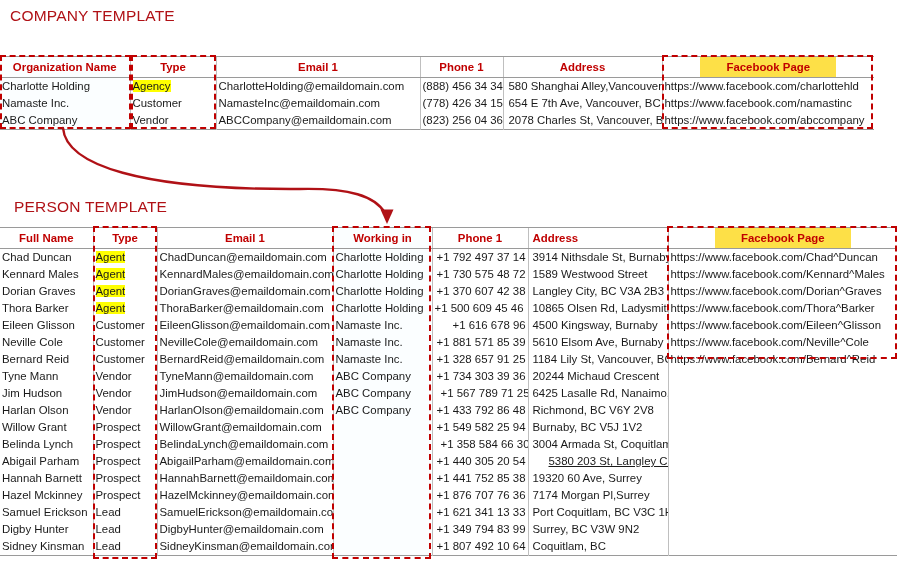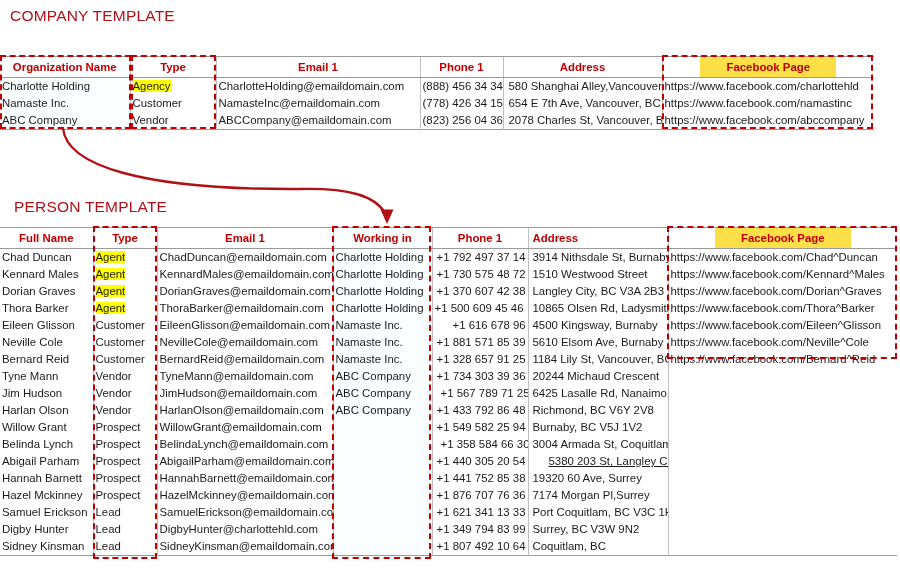--- a/index.html
+++ b/index.html
@@ -182,21 +182,21 @@
           <td class="vsep" style="padding-left:4px;">+1 792 497 37 14</td>
           <td class="vsep" style="padding-left:4px;">3914 Nithsdale St, Burnaby</td>
           <td class="vsep">https://www.facebook.com/Chad^Duncan</td>
         </tr>
         <tr>
           <td>Kennard Males</td>
           <td class="vsep"><span class="hl">Agent</span></td>
           <td class="vsep">KennardMales@emaildomain.com</td>
           <td class="vsep bluefill">Charlotte Holding</td>
           <td class="vsep" style="padding-left:4px;">+1 730 575 48 72</td>
-          <td class="vsep" style="padding-left:4px;">1510 Westwood Street</td>
+          <td class="vsep" style="padding-left:4px;">1589 Westwood Street</td>
           <td class="vsep">https://www.facebook.com/Kennard^Males</td>
         </tr>
         <tr>
           <td>Dorian Graves</td>
           <td class="vsep"><span class="hl">Agent</span></td>
           <td class="vsep">DorianGraves@emaildomain.com</td>
           <td class="vsep bluefill">Charlotte Holding</td>
           <td class="vsep" style="padding-left:4px;">+1 370 607 42 38</td>
           <td class="vsep" style="padding-left:4px;">Langley City, BC V3A 2B3</td>
           <td class="vsep">https://www.facebook.com/Dorian^Graves</td>
@@ -314,21 +314,21 @@
           <td class="vsep">Lead</td>
           <td class="vsep">SamuelErickson@emaildomain.com</td>
           <td class="vsep bluefill"></td>
           <td class="vsep" style="padding-left:4px;">+1 621 341 13 33</td>
           <td class="vsep" style="padding-left:4px;">Port Coquitlam, BC V3C 1H3</td>
           <td class="vsep"></td>
         </tr>
         <tr>
           <td>Digby Hunter</td>
           <td class="vsep">Lead</td>
-          <td class="vsep">DigbyHunter@charlottehld.com</td>
+          <td class="vsep">DigbyHunter@emaildomain.com</td>
           <td class="vsep bluefill"></td>
           <td class="vsep" style="padding-left:4px;">+1 349 794 83 99</td>
           <td class="vsep" style="padding-left:4px;">Surrey, BC V3W 9N2</td>
           <td class="vsep"></td>
         </tr>
         <tr>
           <td>Sidney Kinsman</td>
           <td class="vsep">Lead</td>
           <td class="vsep">SidneyKinsman@emaildomain.com</td>
           <td class="vsep bluefill"></td>

